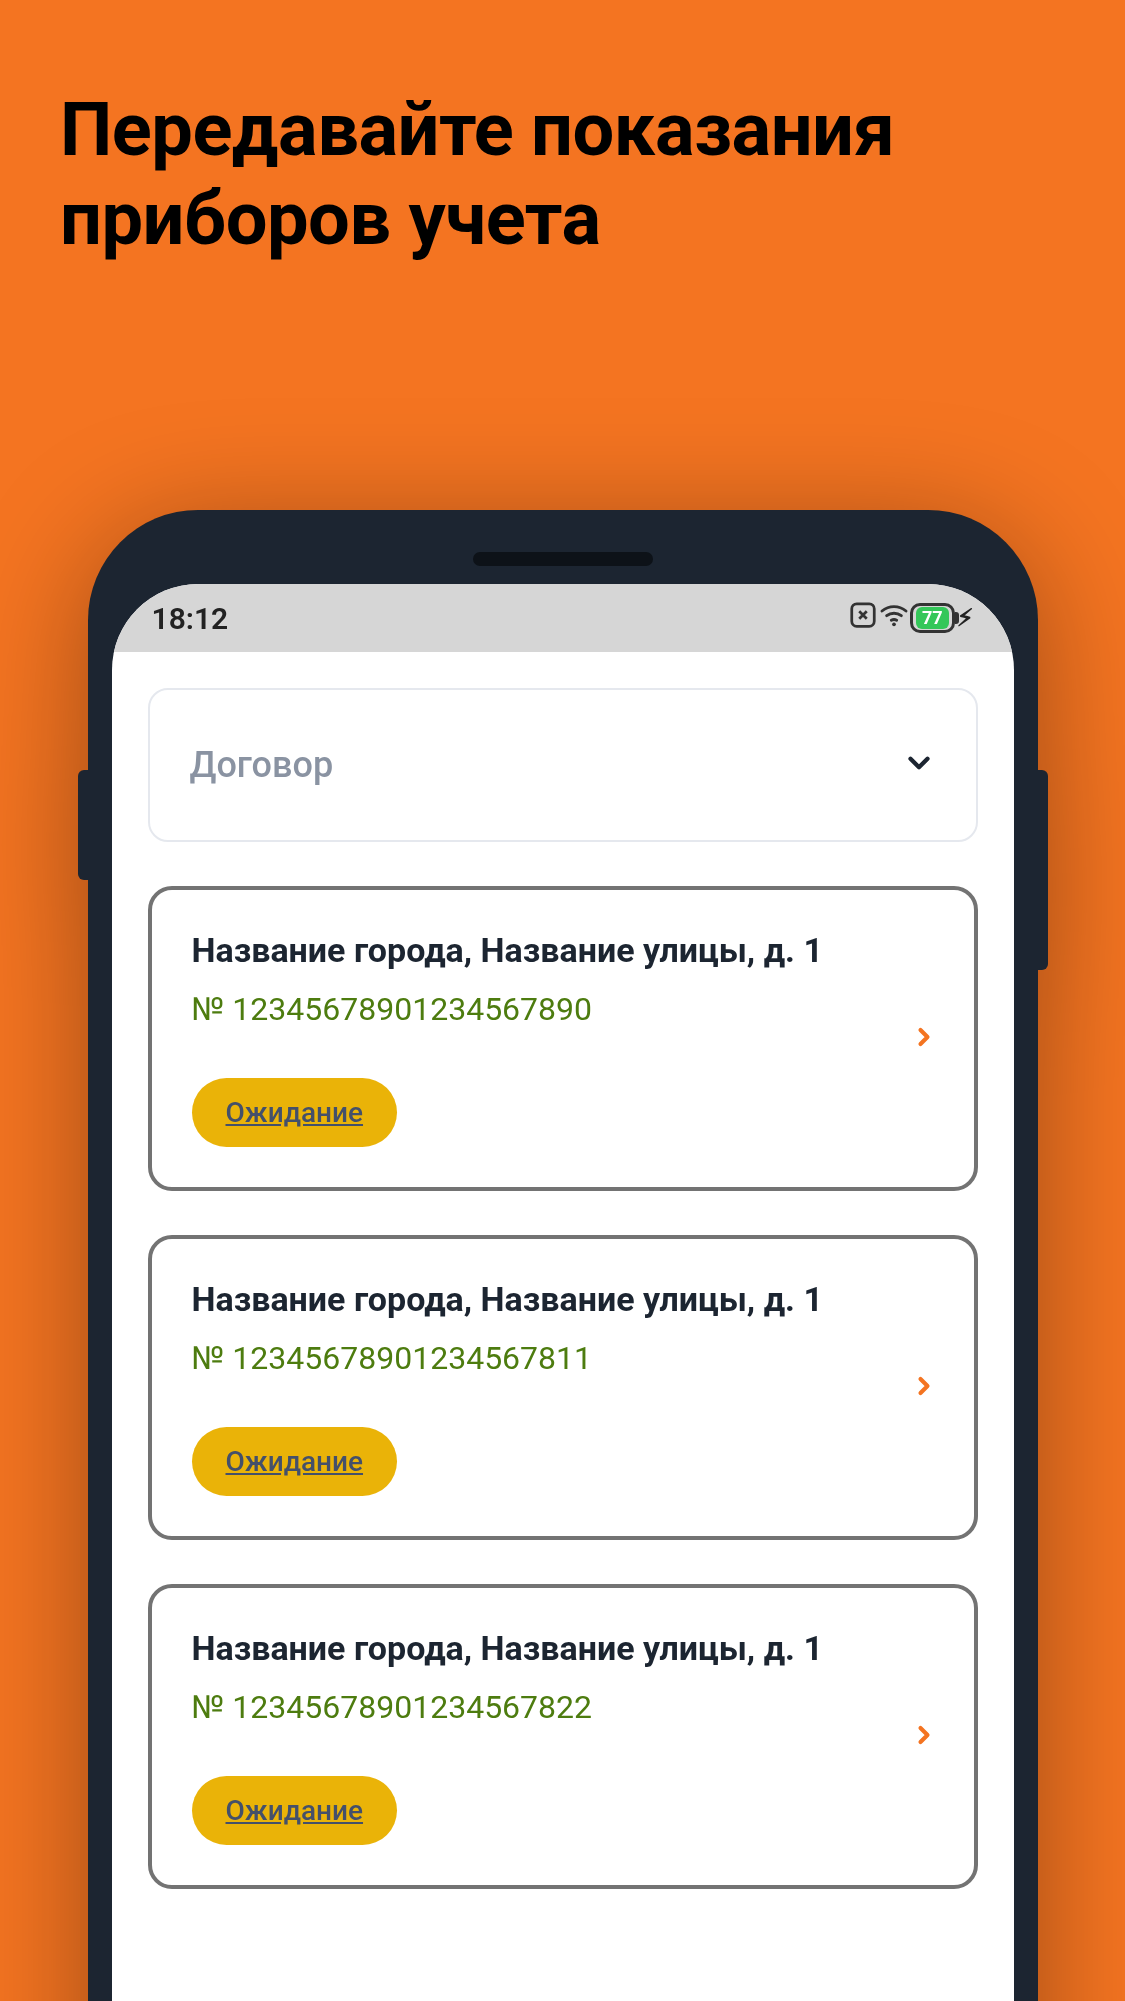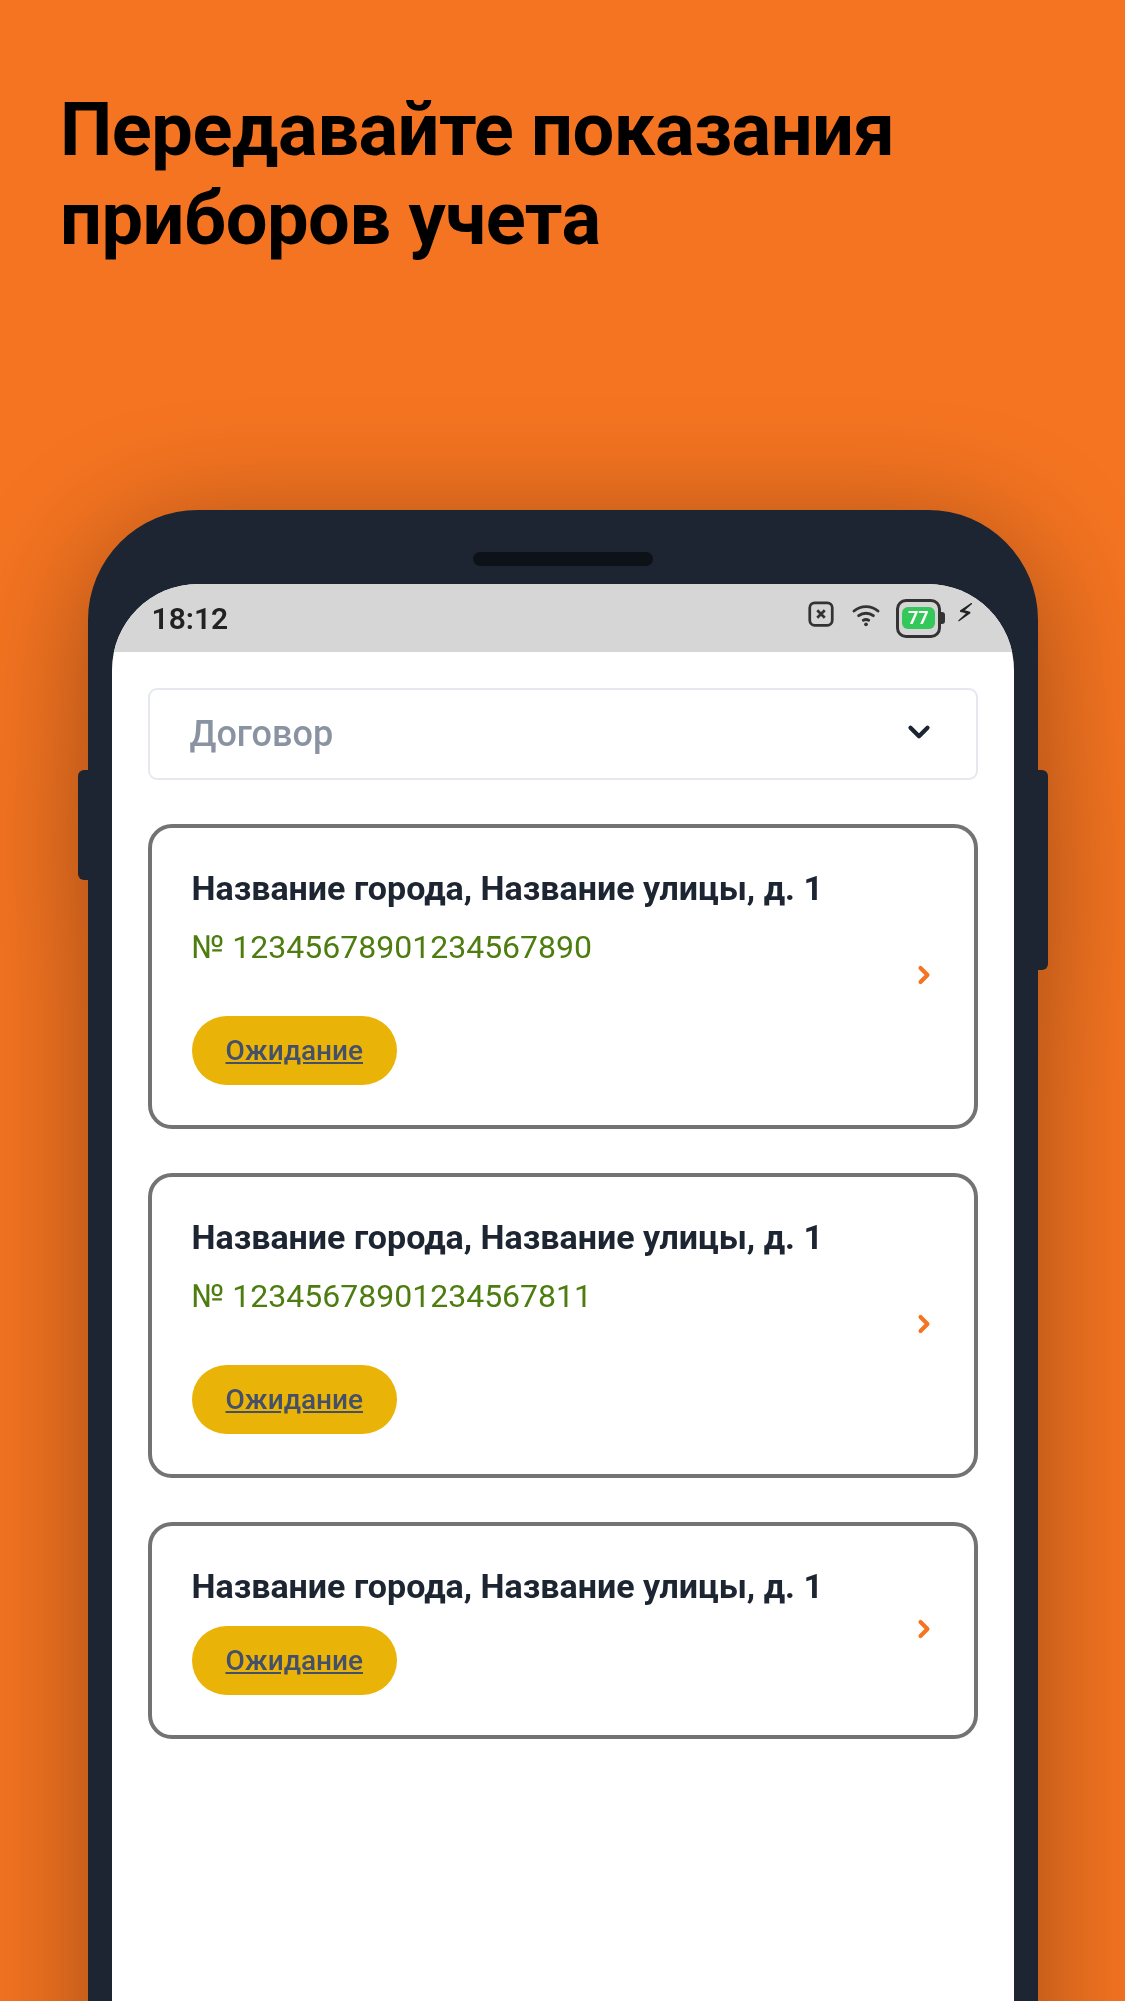--- a/index.html
+++ b/index.html
@@ -69,21 +69,21 @@
     height: 68px;
     background: #d6d6d6;
     display: flex;
     align-items: center;
     justify-content: space-between;
     padding: 0 40px;
     font-size: 30px;
     font-weight: 600;
     color: #222;
   }
-  .status-icons { display: flex; gap: 14px; }
+  .status-icons { display: flex; align-items: center; gap: 0; }
   .battery-pill {
     display: inline-flex; align-items: center;
     border: 3px solid #333; border-radius: 10px;
     padding: 1px 3px; position: relative;
   }
   .battery-pill::after {
     content: ""; position: absolute; right: -7px; top: 50%;
     transform: translateY(-50%);
     width: 4px; height: 12px; background: #333; border-radius: 0 3px 3px 0;
   }
@@ -110,22 +110,22 @@
     border-radius: 18px;
     display: flex; align-items: center; justify-content: center;
   }
   .filter-btn svg { width: 40px; height: 40px; }
 
   .content { padding: 36px; }
 
   
   .dropdown {
     border: 2px solid #e5e8ee;
-    border-radius: 9px;
-    height: 92px;
+    border-radius: 20px;
+    height: 154px;
     display: flex;
     align-items: center;
     justify-content: space-between;
     padding: 0 40px;
     margin-bottom: 44px;
   }
   .dropdown-label { font-size: 36px; color: #8a93a2; font-weight: 500; }
   .chevron svg { width: 34px; height: 34px; stroke: #1c2531; }
 
   
@@ -225,20 +225,21 @@
           <span class="status-chip">Ожидание</span>
           <span class="card-arrow">
             <svg viewBox="0 0 24 24" fill="none" stroke-width="3.5" stroke-linecap="round" stroke-linejoin="round">
               <polyline points="9 6 15 12 9 18"></polyline>
             </svg>
           </span>
         </div>
 
         <div class="card">
           <div class="card-title">Название города, Название улицы, д. 1</div>
+          <div class="card-sub">№ 12345678901234567822</div>
           <span class="status-chip">Ожидание</span>
           <span class="card-arrow">
             <svg viewBox="0 0 24 24" fill="none" stroke-width="3.5" stroke-linecap="round" stroke-linejoin="round">
               <polyline points="9 6 15 12 9 18"></polyline>
             </svg>
           </span>
         </div>
 
       </div>
 

